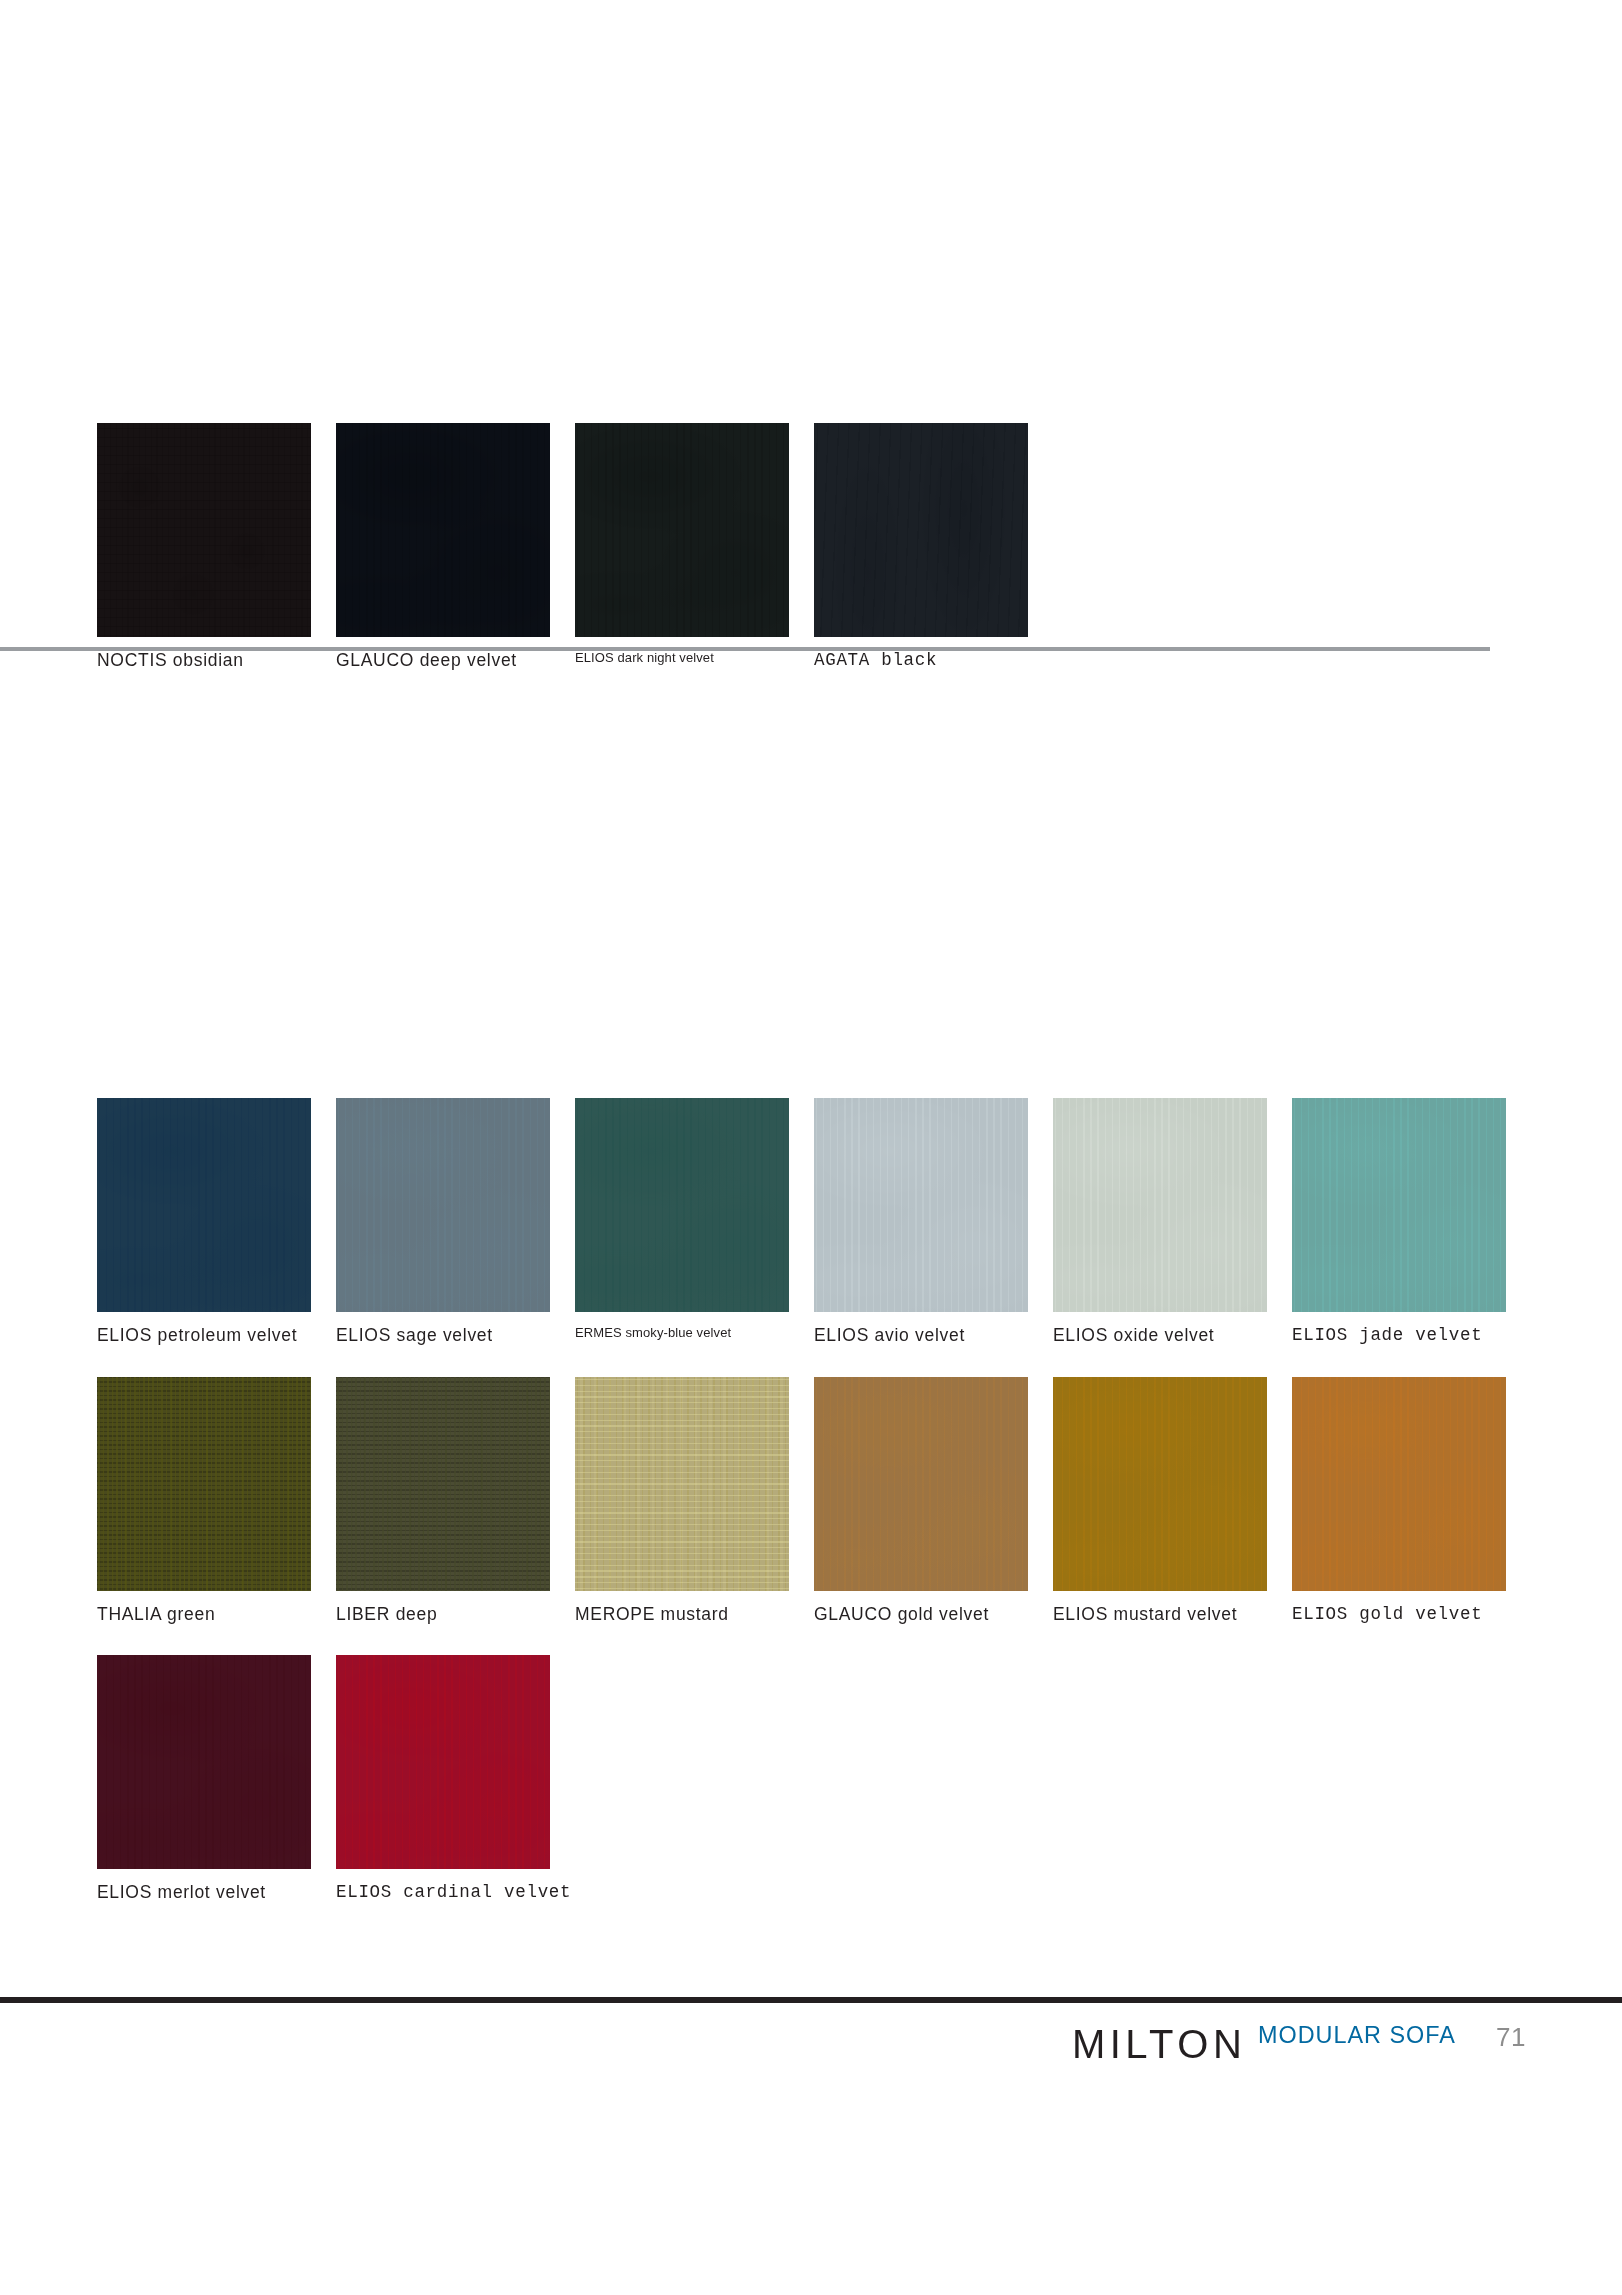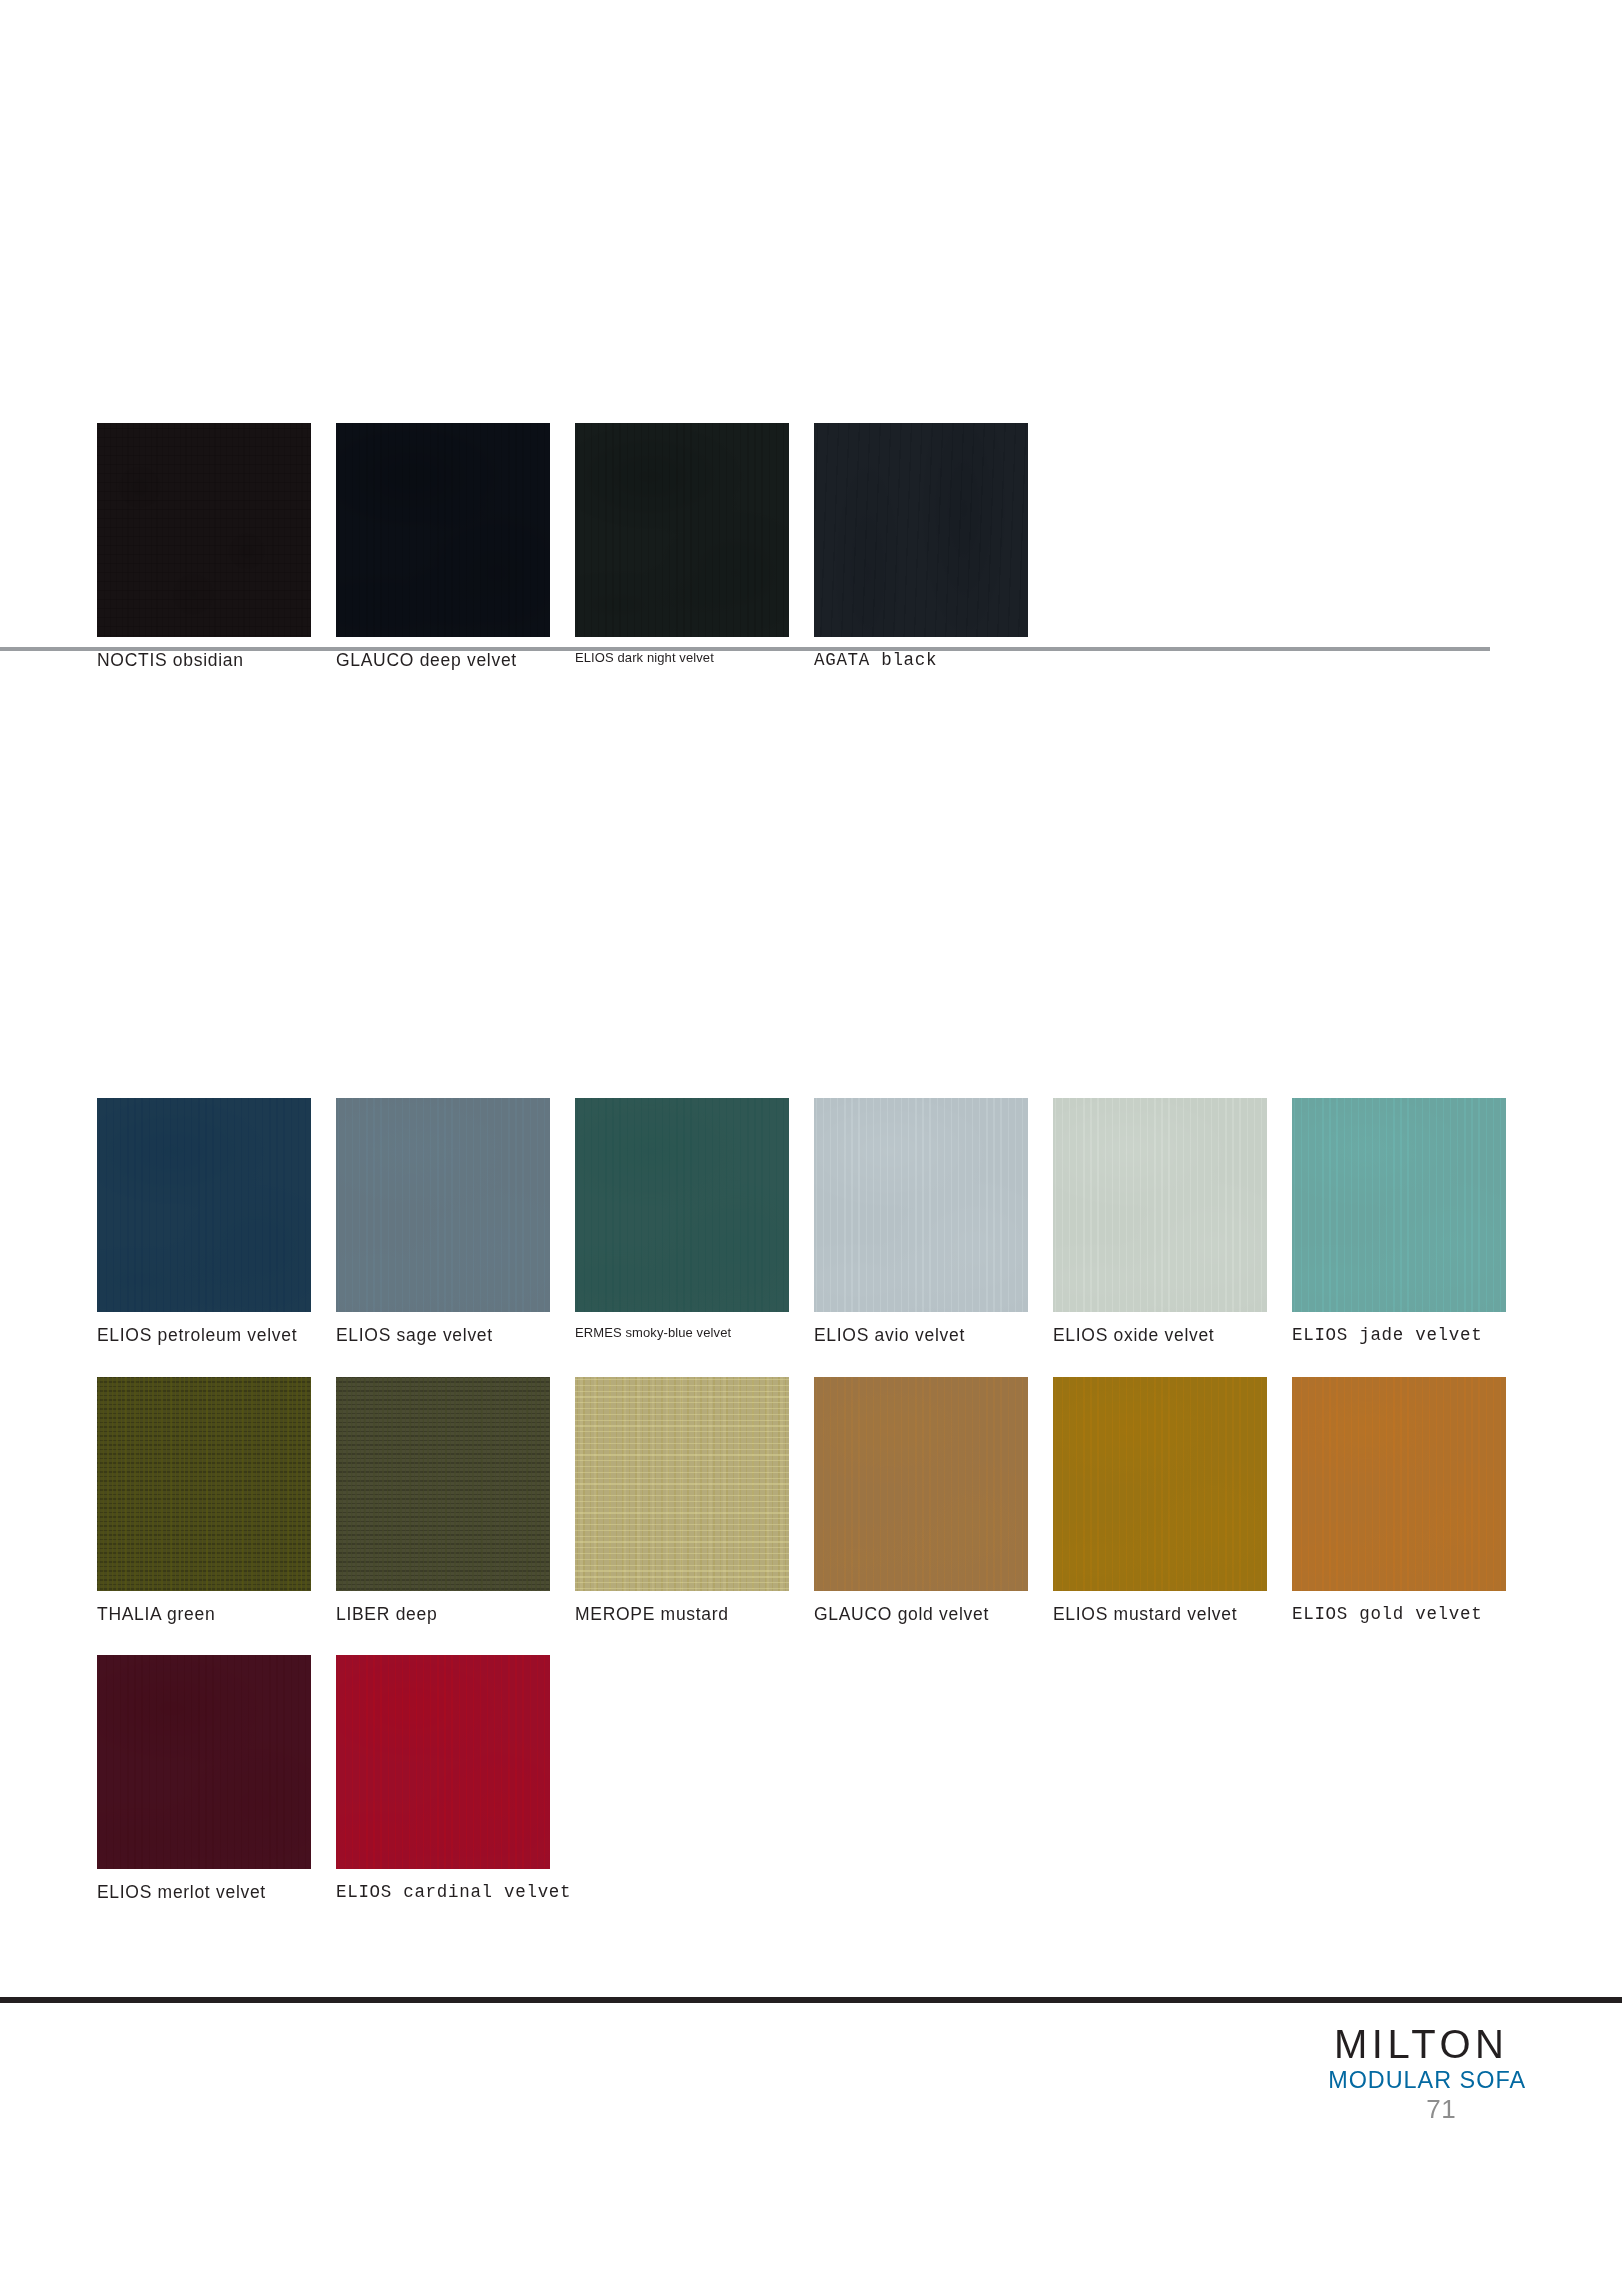--- a/index.html
+++ b/index.html
@@ -53,21 +53,21 @@
     background:#231f20;
   }
 
   
   .footer {
     position:absolute; left:0; top:2015px;
     width:1623px; height:78px;
   }
   .footer-inner {
     position:absolute; right:97px; top:6.5px;
-    display:flex; align-items:center; gap:0;flex-direction:column;
+    display:flex; align-items:flex-start; gap:0;
   }
   .brand {
     font-size:40px;
     letter-spacing:4.5px;
     color:#231f20;
     font-weight:300;
   }
   .brand-sub {
     font-size:23.4px;
     letter-spacing:1px;

